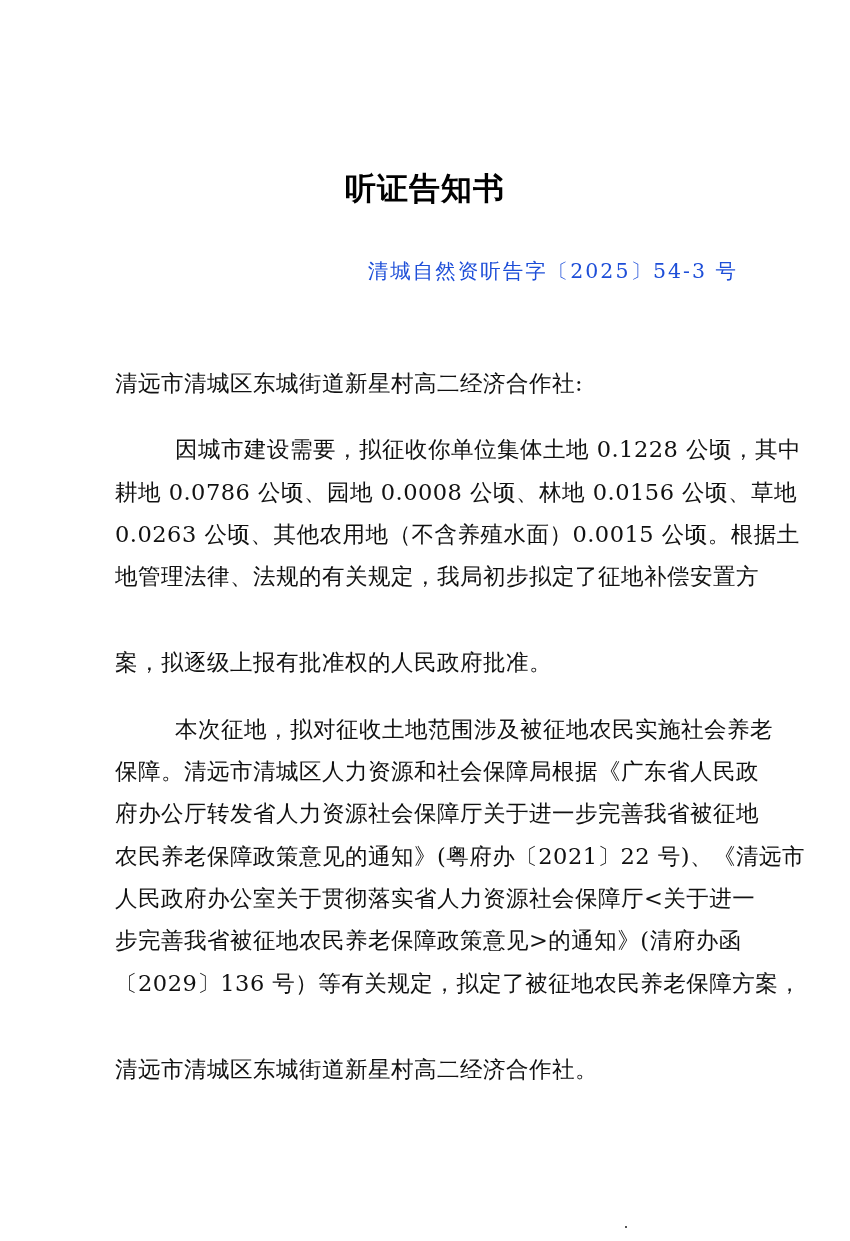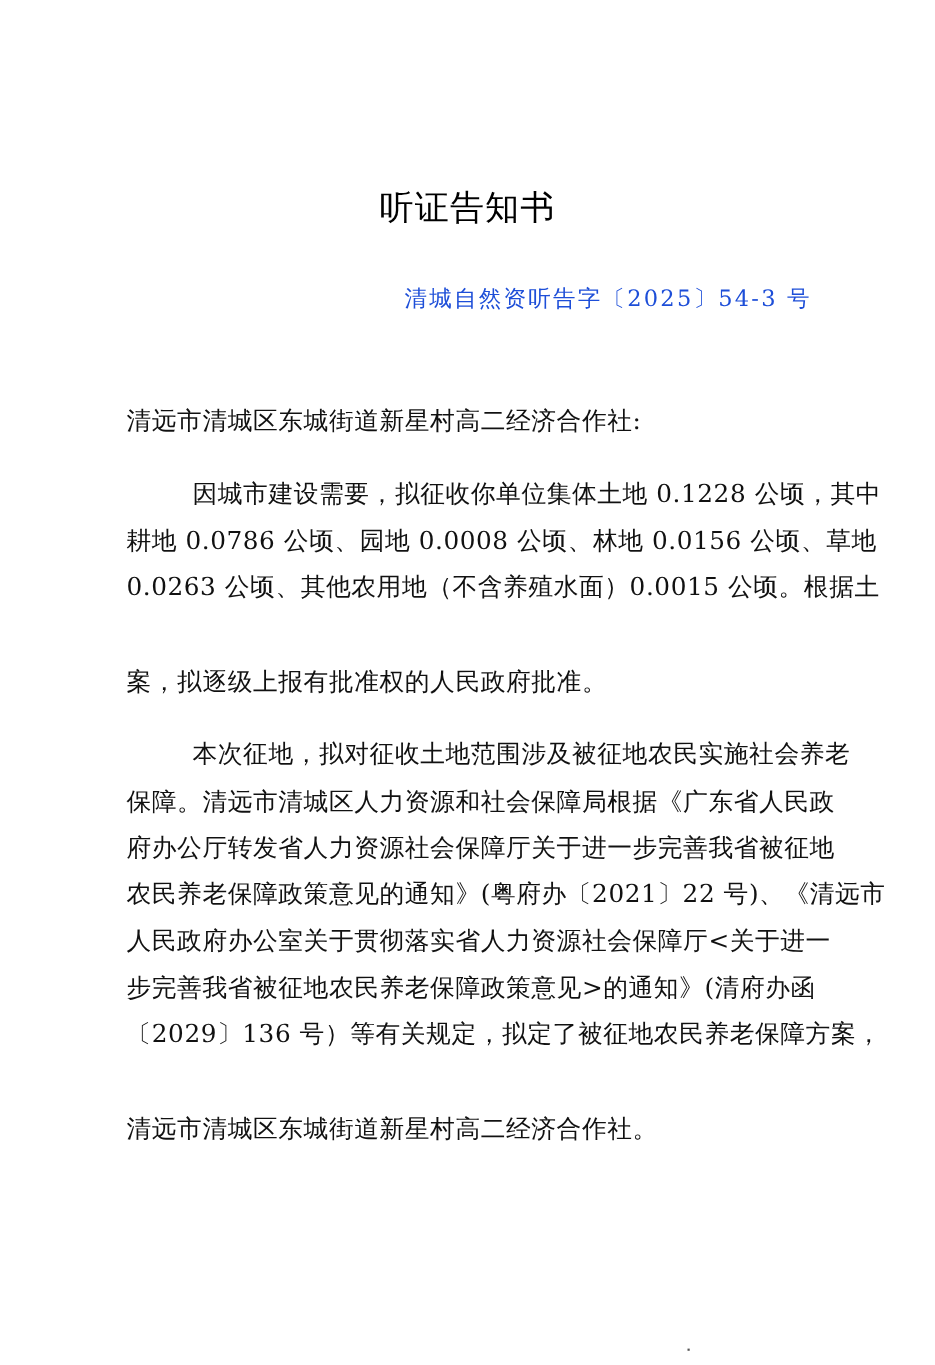--- a/index.html
+++ b/index.html
@@ -22,21 +22,21 @@
       height: 1241px;
       background: #ffffff;
     }
     .title {
       position: absolute;
       top: 168px;
       left: 0;
       width: 850px;
       text-align: center;
       font-family: "DejaVu Sans", "Liberation Sans", sans-serif;
-      font-weight: normal;
+      font-weight: bold;
       font-size: 31px;
       letter-spacing: 1px;
       color: #000;
       margin: 0;
     }
     .docno {
       position: absolute;
       top: 257px;
       right: 112px;
       font-size: 20.5px;
@@ -86,20 +86,21 @@
 
   <div class="docno">清城自然资听告字〔2025〕54-3 号</div>
 
   <div class="body-text">
     <span class="line last">清远市清城区东城街道新星村高二经济合作社:</span>
 
     <div>
       <span class="line indent">因城市建设需要，拟征收你单位集体土地 0.1228 公顷，其中</span>
       <span class="line">耕地 0.0786 公顷、园地 0.0008 公顷、林地 0.0156 公顷、草地</span>
       <span class="line">0.0263 公顷、其他农用地（不含养殖水面）0.0015 公顷。根据土</span>
+      <span class="line">地管理法律、法规的有关规定，我局初步拟定了征地补偿安置方</span>
       <span class="line last">案，拟逐级上报有批准权的人民政府批准。</span>
     </div>
 
     <div>
       <span class="line indent">本次征地，拟对征收土地范围涉及被征地农民实施社会养老</span>
       <span class="line">保障。清远市清城区人力资源和社会保障局根据《广东省人民政</span>
       <span class="line">府办公厅转发省人力资源社会保障厅关于进一步完善我省被征地</span>
       <span class="line">农民养老保障政策意见的通知》(粤府办〔2021〕22 号)、《清远市</span>
       <span class="line">人民政府办公室关于贯彻落实省人力资源社会保障厅&lt;关于进一</span>
       <span class="line">步完善我省被征地农民养老保障政策意见&gt;的通知》(清府办函</span>

